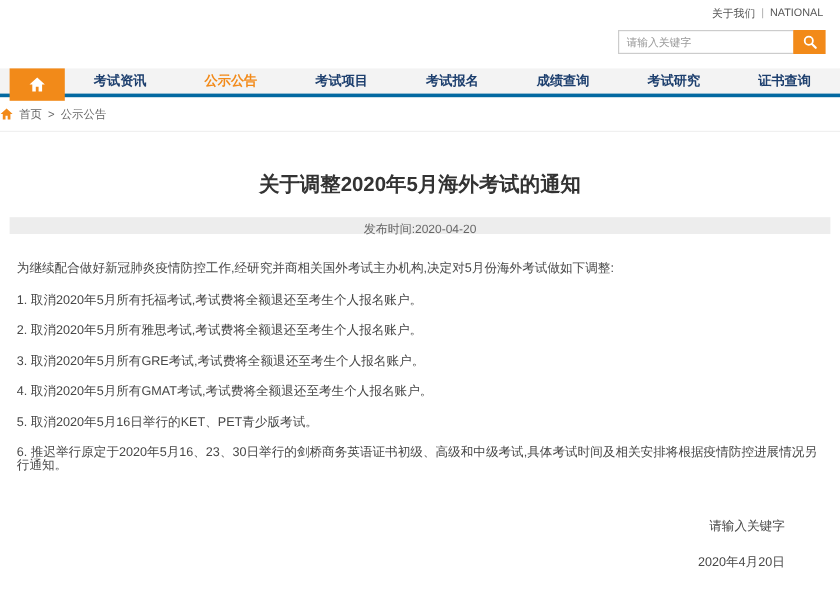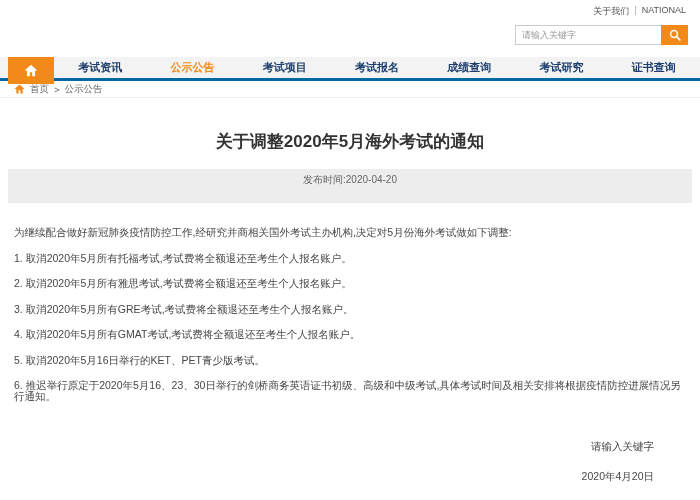--- a/index.html
+++ b/index.html
@@ -46,32 +46,32 @@
     cursor:pointer; position:relative; z-index:2;
   }
   .nav-item {
     flex:1; display:flex; align-items:center; justify-content:center;
     font-size:11px; font-weight:bold; color:#1d3f6e; cursor:pointer;
   }
   .nav-item.active { color:#f28a19; }
 
   
   .breadcrumb {
-    height:17px; display:flex; align-items:center; gap:5px;
-    padding-left:14px; font-size:9.5px; color:#666;
+    height:29px; display:flex; align-items:center; gap:5px;
+    font-size:9.5px; color:#666;
     border-bottom:1px solid #f0f0f0;
   }
   .breadcrumb .crumb { cursor:pointer; }
 
   
   .article-title {
     text-align:center; margin:32px 0 0; font-size:17px; font-weight:700; color:#333;
   }
   .date-bar {
-    margin:16px 8px 0; background:#ededed; height:34px; line-height:22px;
+    margin:16px 8px 0; background:#ededed; height:14px; line-height:22px;
     text-align:center; font-size:10px; color:#666;
   }
   .content { padding:24px 16px 0 14px; font-size:10.5px; color:#474747; }
   .content p { margin:0 0 14.5px; line-height:11px; }
   .signature-block { margin-top:38px; padding-right:30px; text-align:right; font-size:10.5px; color:#474747; }
   .signature-block .sig-date { margin-top:16px; }
 </style>
 </head>
 <body>
 

